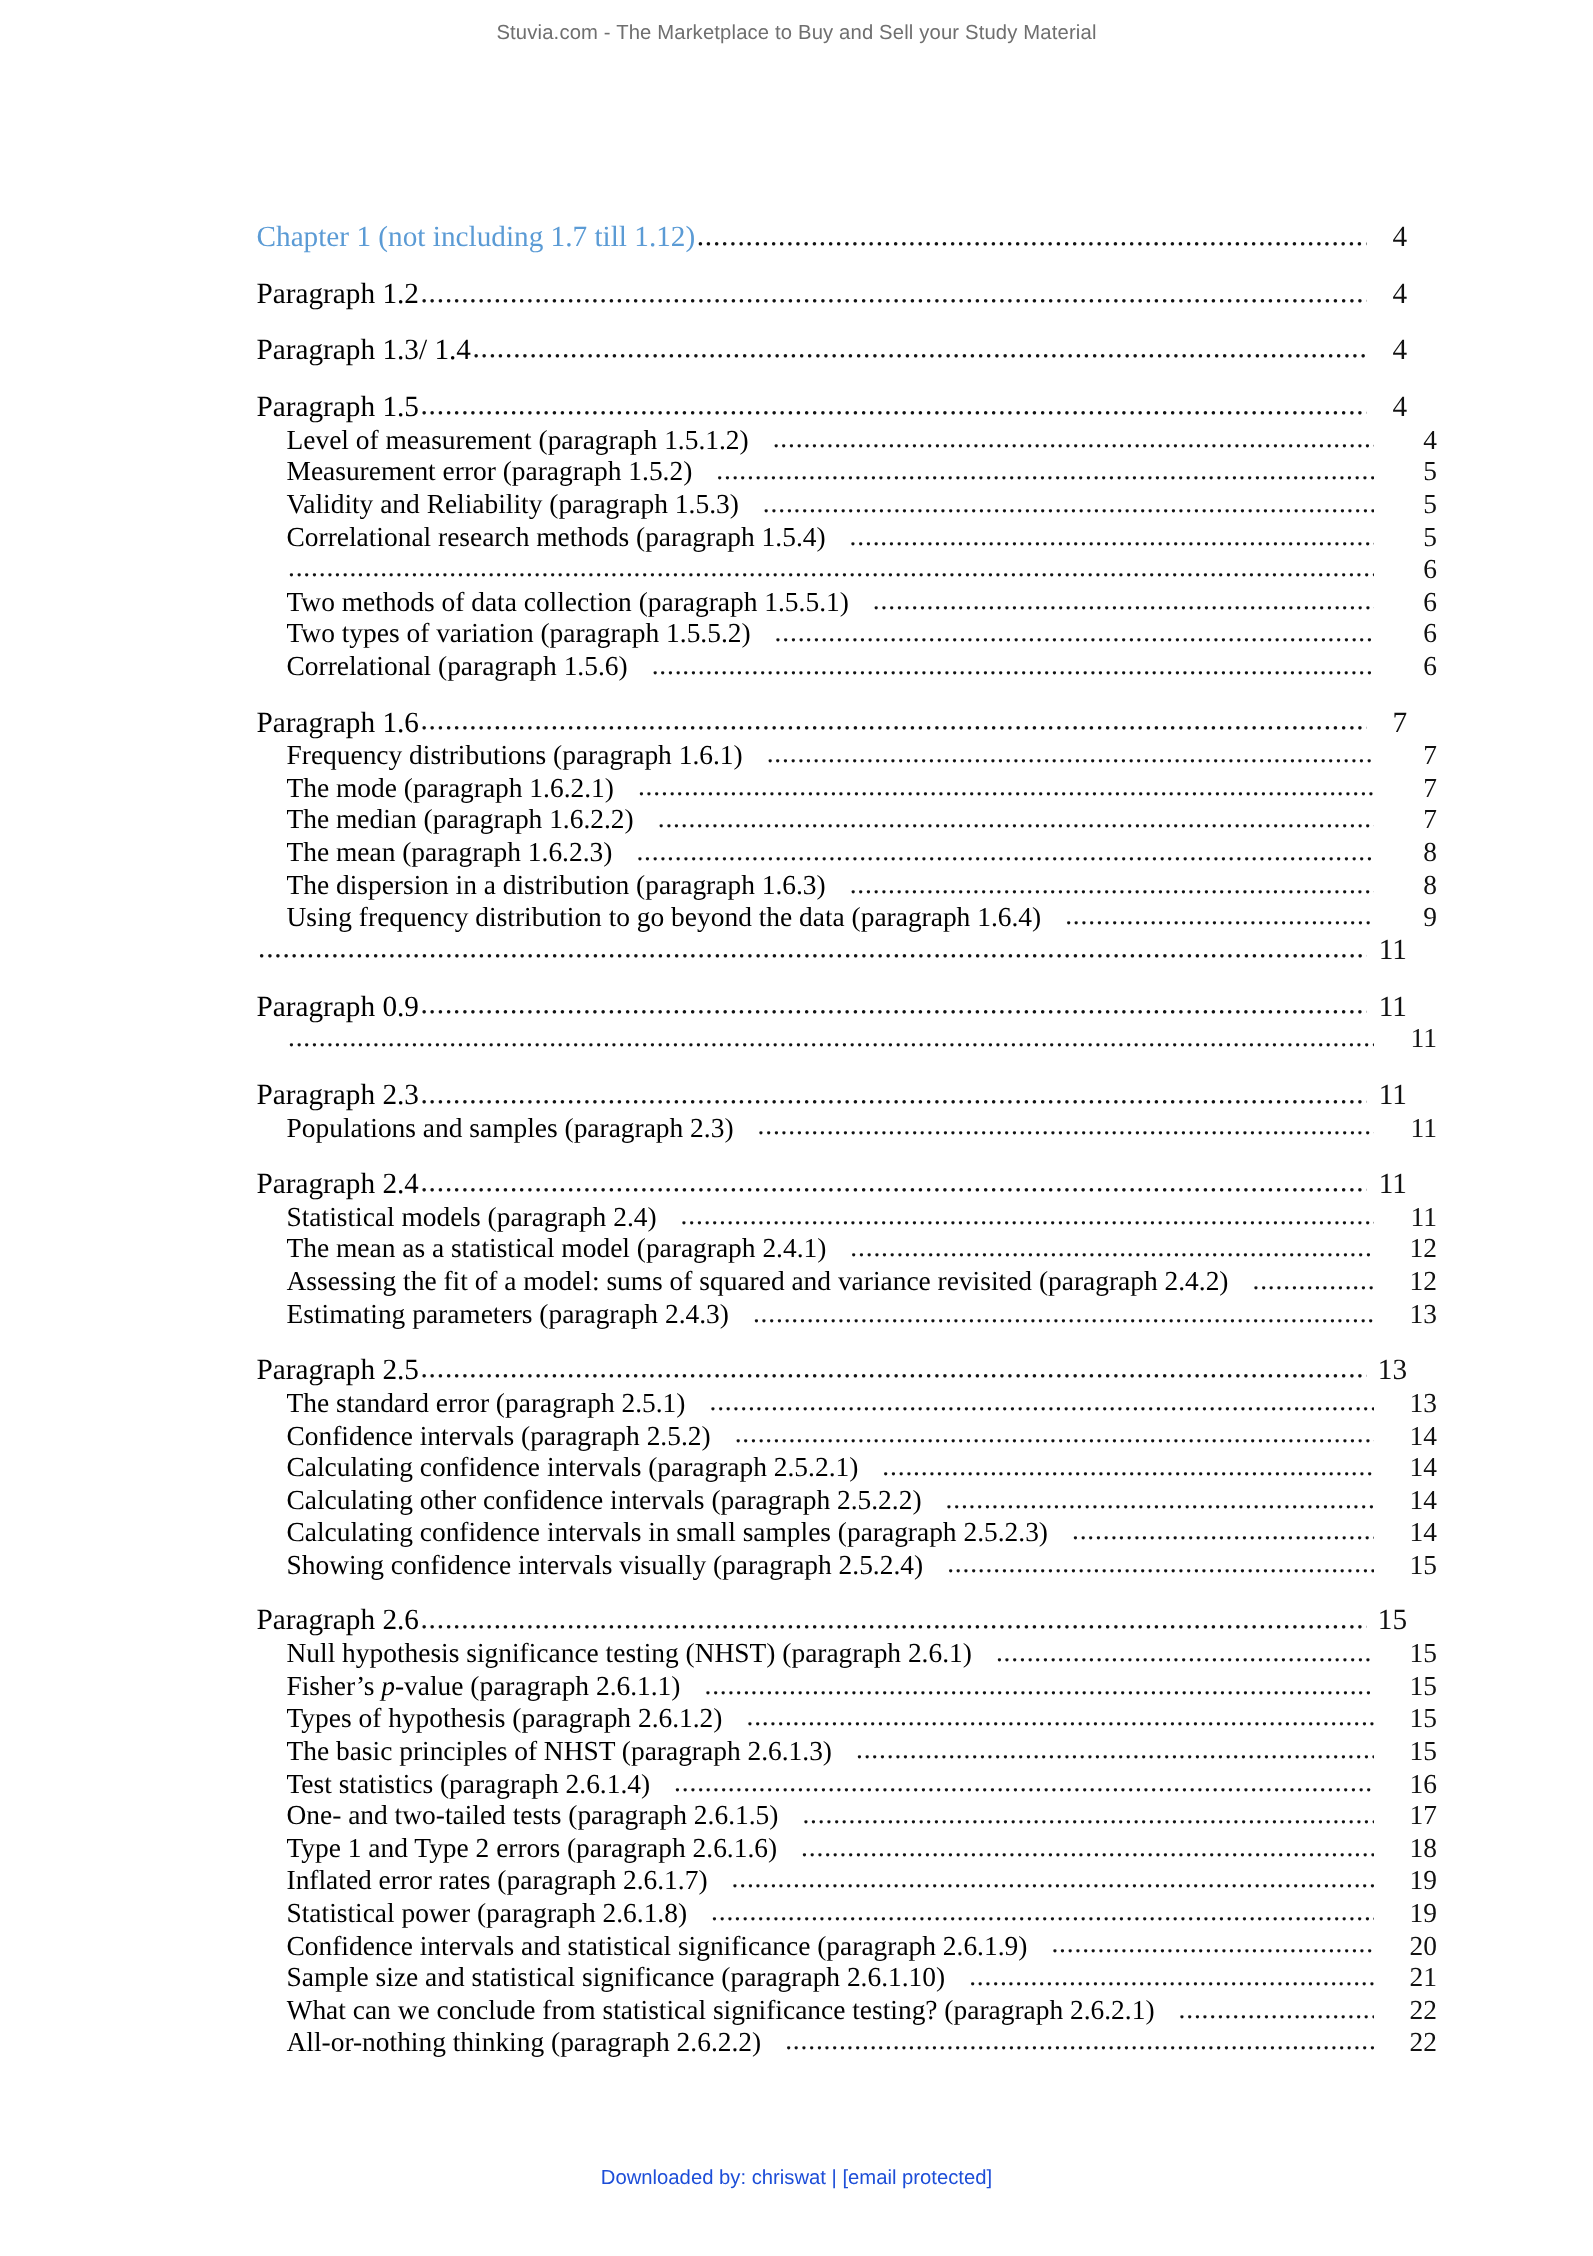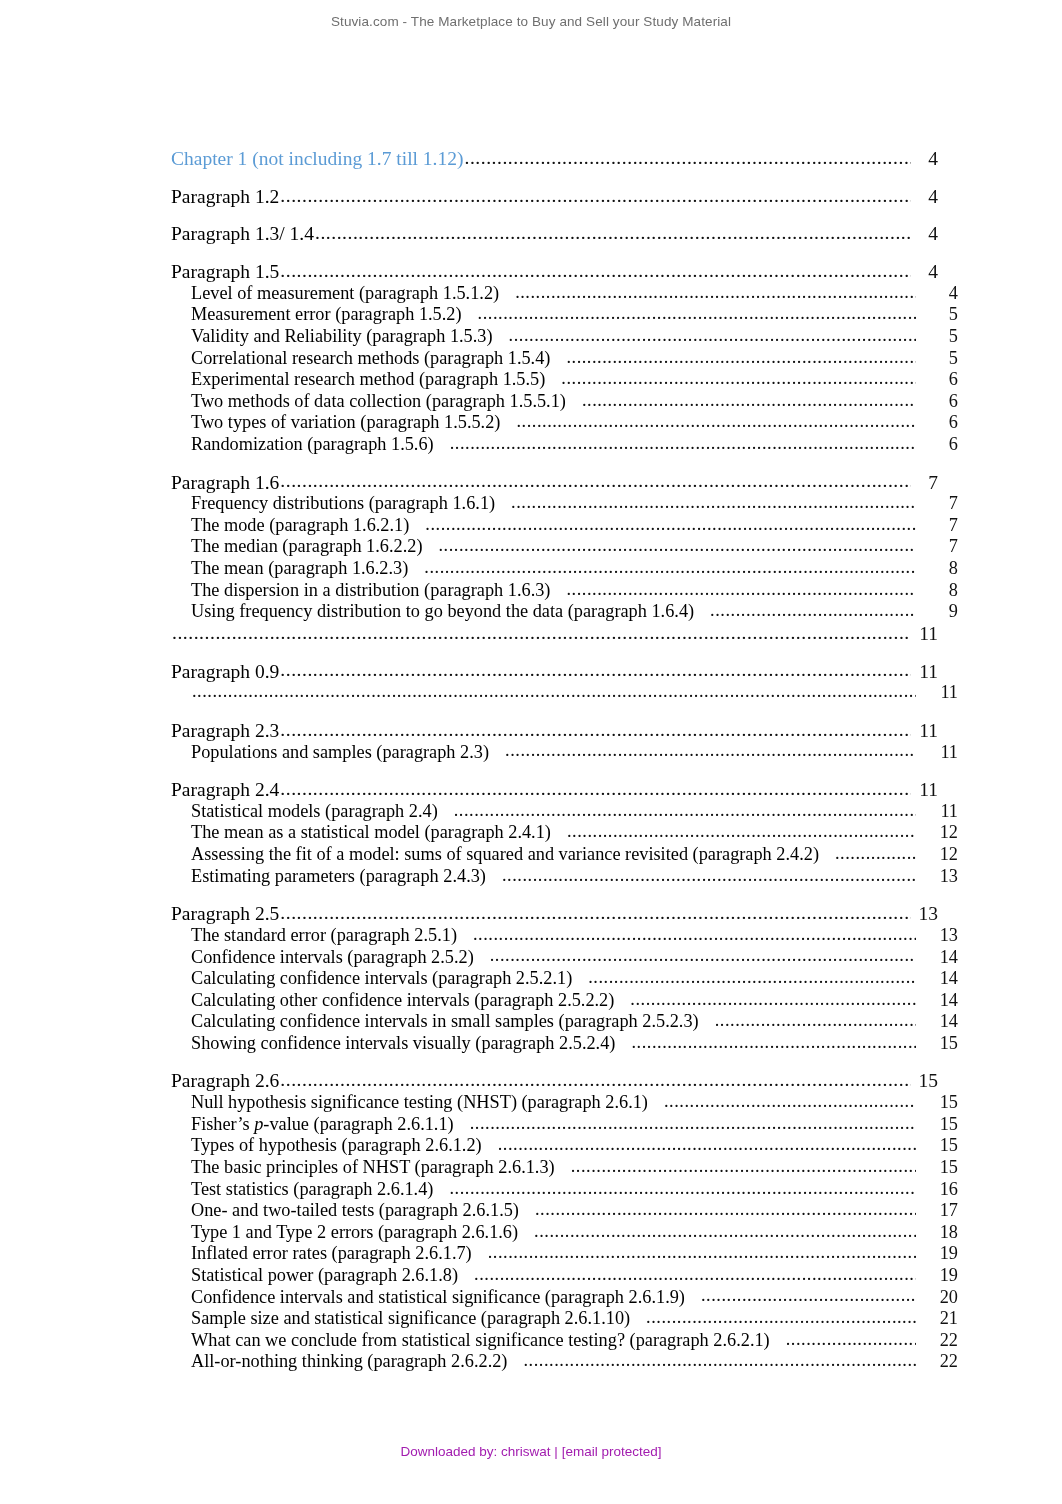--- a/index.html
+++ b/index.html
@@ -93,21 +93,21 @@
   .ital { font-style: italic; }
   .tabsp { display: inline-block; width: 22px; }
 
   
   .page-footer {
     position: absolute;
     left: 0;
     width: 1062px;
     text-align: center;
     font-family: "Liberation Sans", "DejaVu Sans", sans-serif;
-    color: #a21caf;
+    color: #1d4ed8;
     white-space: nowrap;
   }
   .footer-line1 {
     top: 1444px;
     font-size: 13.5px;
   }
   .footer-line2 {
     top: 1555px;
     font-size: 13px;
     font-weight: bold;
@@ -153,36 +153,35 @@
       <span class="label">Validity and Reliability (paragraph 1.5.3)</span>
       <span class="leader"></span>
       <span class="page">5</span>
     </div>
     <div class="toc-row lvl-2">
       <span class="label">Correlational research methods (paragraph 1.5.4)</span>
       <span class="leader"></span>
       <span class="page">5</span>
     </div>
     <div class="toc-row lvl-2">
-      <span class="label">Experimental research method (paragraph 1.5.5)</span>
       <span class="leader"></span>
       <span class="page">6</span>
     </div>
     <div class="toc-row lvl-2">
       <span class="label">Two methods of data collection (paragraph 1.5.5.1)</span>
       <span class="leader"></span>
       <span class="page">6</span>
     </div>
     <div class="toc-row lvl-2">
       <span class="label">Two types of variation (paragraph 1.5.5.2)</span>
       <span class="leader"></span>
       <span class="page">6</span>
     </div>
     <div class="toc-row lvl-2">
-      <span class="label">Randomization (paragraph 1.5.6)</span>
+      <span class="label">Correlational (paragraph 1.5.6)</span>
       <span class="leader"></span>
       <span class="page">6</span>
     </div>
     <div class="toc-row lvl-1">
       <span class="label">Paragraph 1.6</span>
       <span class="leader"></span>
       <span class="page">7</span>
     </div>
     <div class="toc-row lvl-2">
       <span class="label">Frequency distributions (paragraph 1.6.1)</span>

